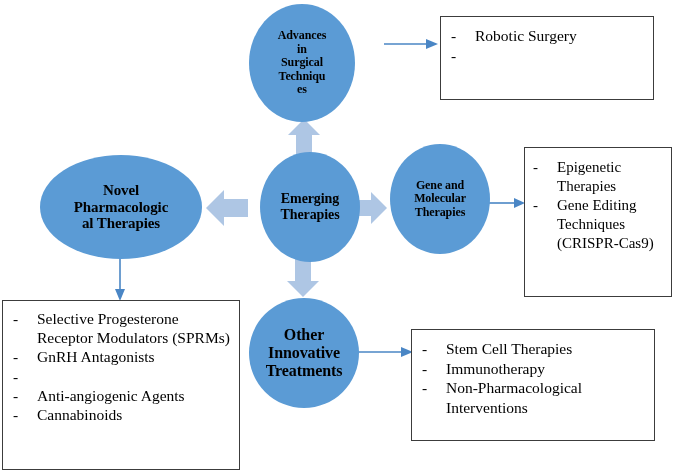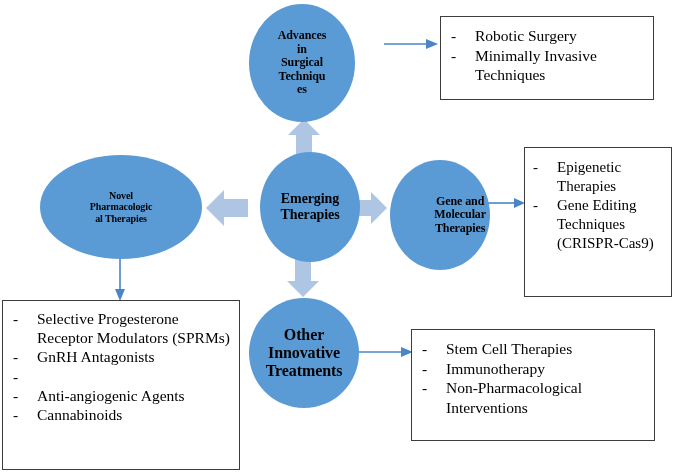--- a/index.html
+++ b/index.html
@@ -45,27 +45,26 @@
     font-size: 12px;
   }
   #node-center {
     left: 260px; top: 152px;
     width: 100px; height: 110px;
     font-size: 14px;
   }
   #node-pharma {
     left: 40px; top: 155px;
     width: 162px; height: 104px;
-    font-size: 10px;
+    font-size: 15px;
   }
   #node-gene {
-    left: 390px; top: 160px;
+    left: 390px; top: 144px;
     width: 100px; height: 110px;
     font-size: 12px;
-    justify-content: flex-end;
   }
   #node-other {
     left: 249px; top: 298px;
     width: 110px; height: 110px;
     font-size: 16px;
   }
 
   
   .box {
     position: absolute;
@@ -203,21 +202,20 @@
   </div>
 
   <div class="box" id="box-surgical">
     <ul>
       <li>
         <span class="dash">-</span>
         <span class="txt">Robotic Surgery</span>
       </li>
       <li>
         <span class="dash">-</span>
-        <span class="txt">Minimally Invasive Techniques</span>
       </li>
     </ul>
   </div>
 
   <div class="box" id="box-gene">
     <ul>
       <li>
         <span class="dash">-</span>
         <span class="txt">Epigenetic Therapies</span>
       </li>

